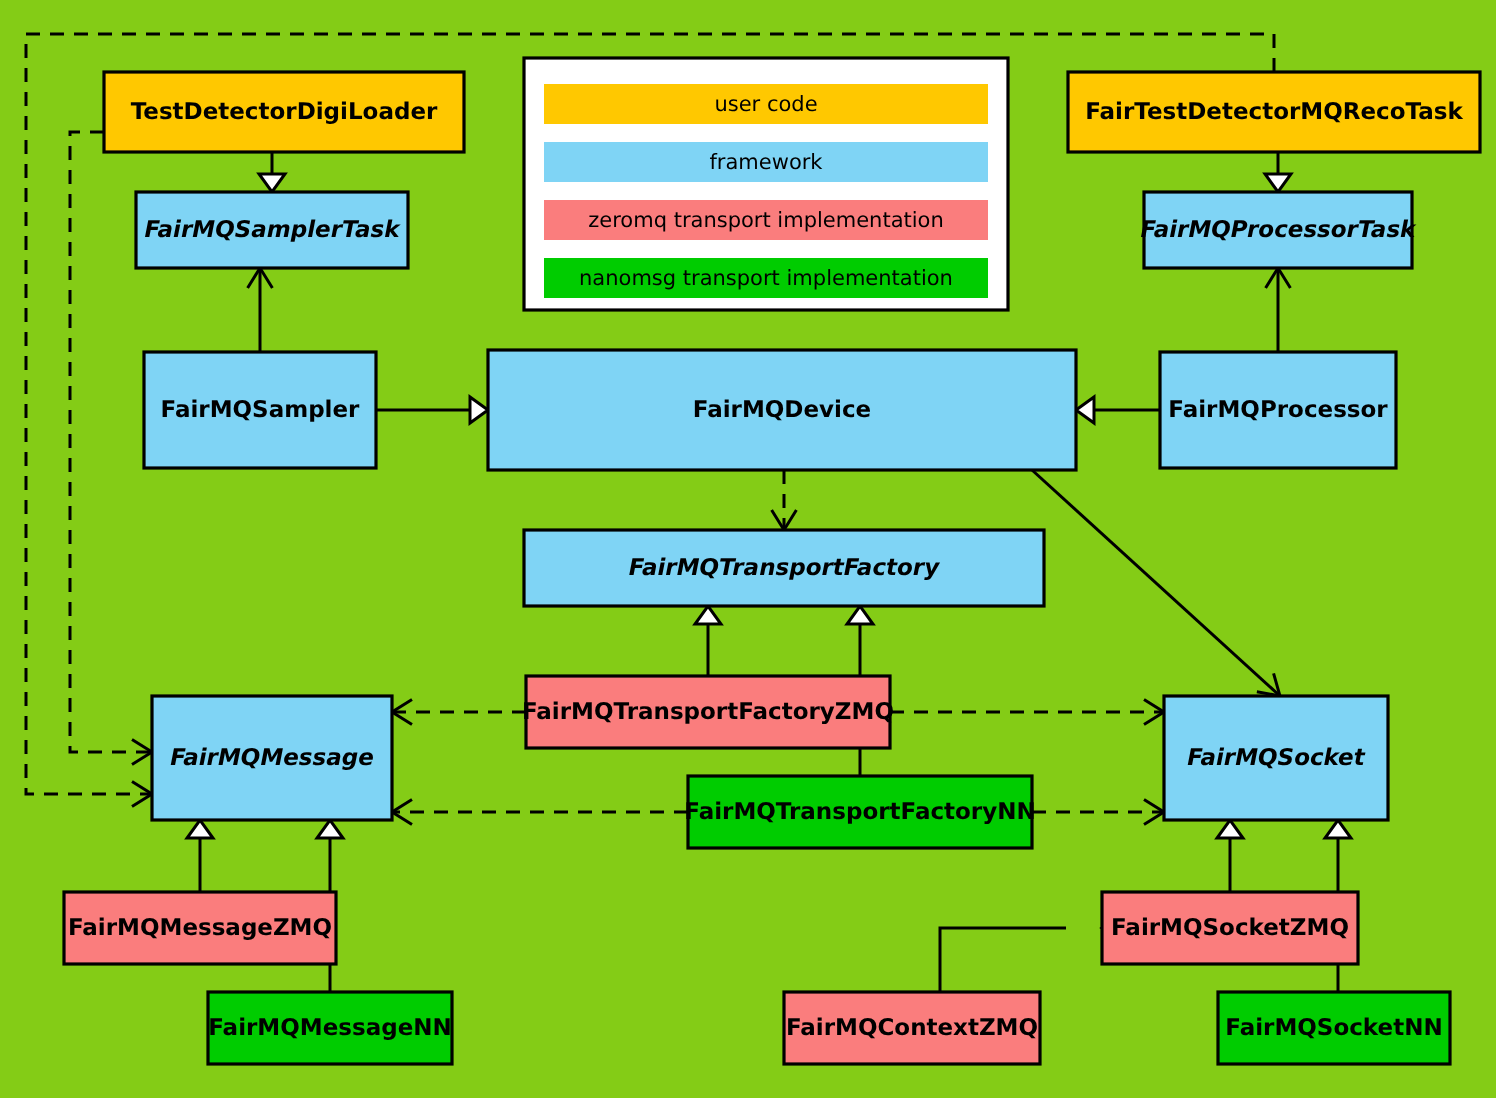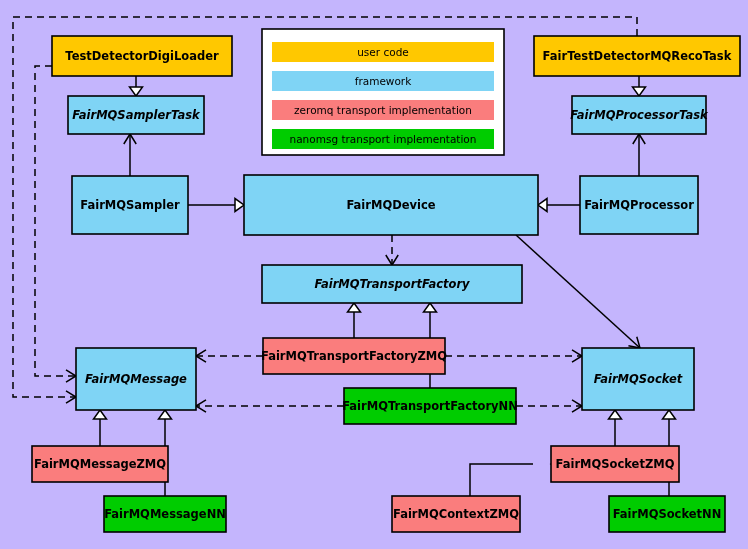--- a/index.html
+++ b/index.html
@@ -4,21 +4,21 @@
 <style>
   html, body {
     margin: 0;
     padding: 0;
     background: #ffffff;
   }
   #diagram-root {
     position: relative;
     width: 748px;
     height: 549px;
-    background: #c4b5fd;
+    background: #84cc16;
     font-family: "DejaVu Sans", sans-serif;
     overflow: hidden;
   }
   svg.canvas {
     position: absolute;
     top: 0;
     left: 0;
     width: 748px;
     height: 549px;
   }

